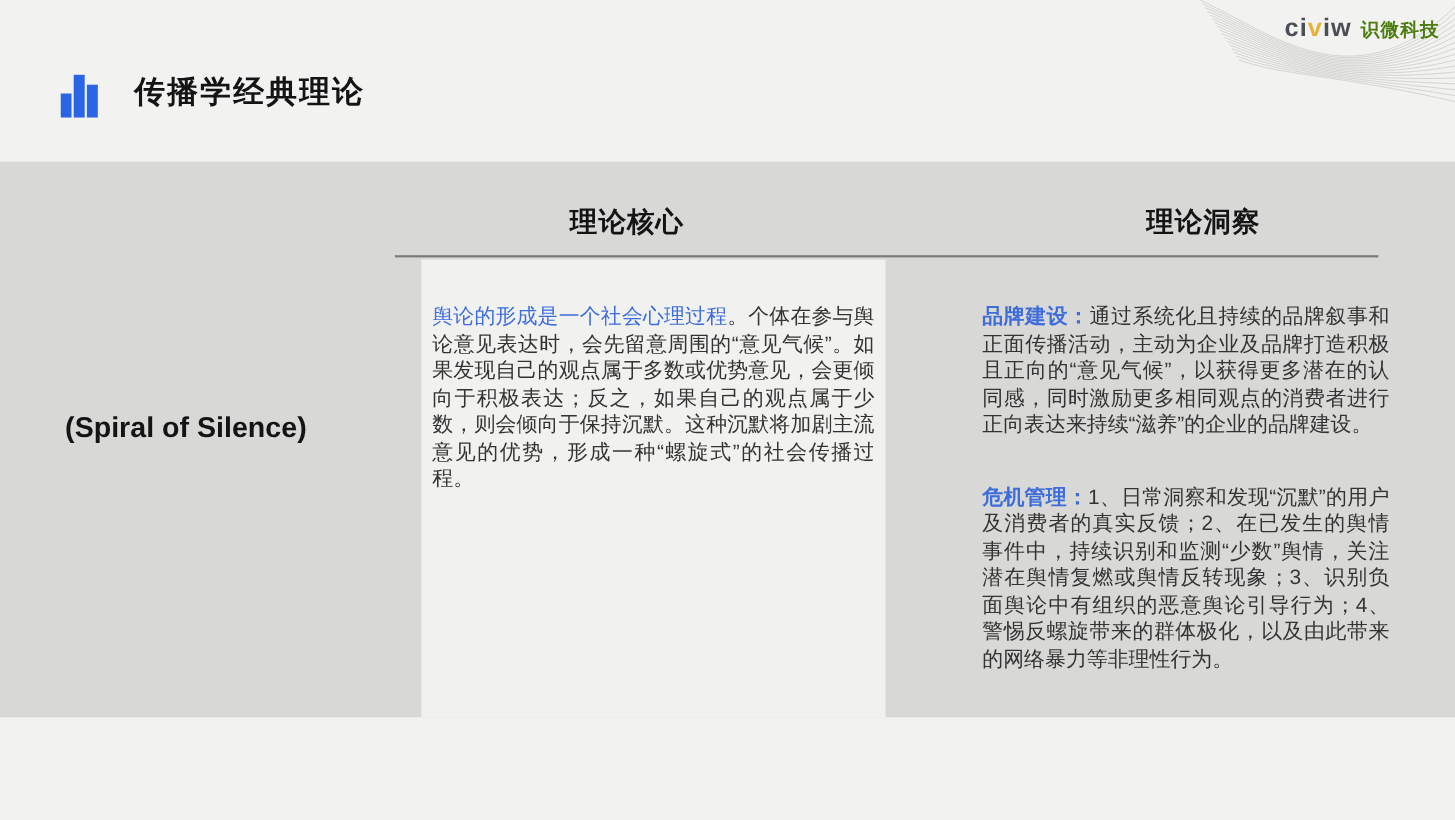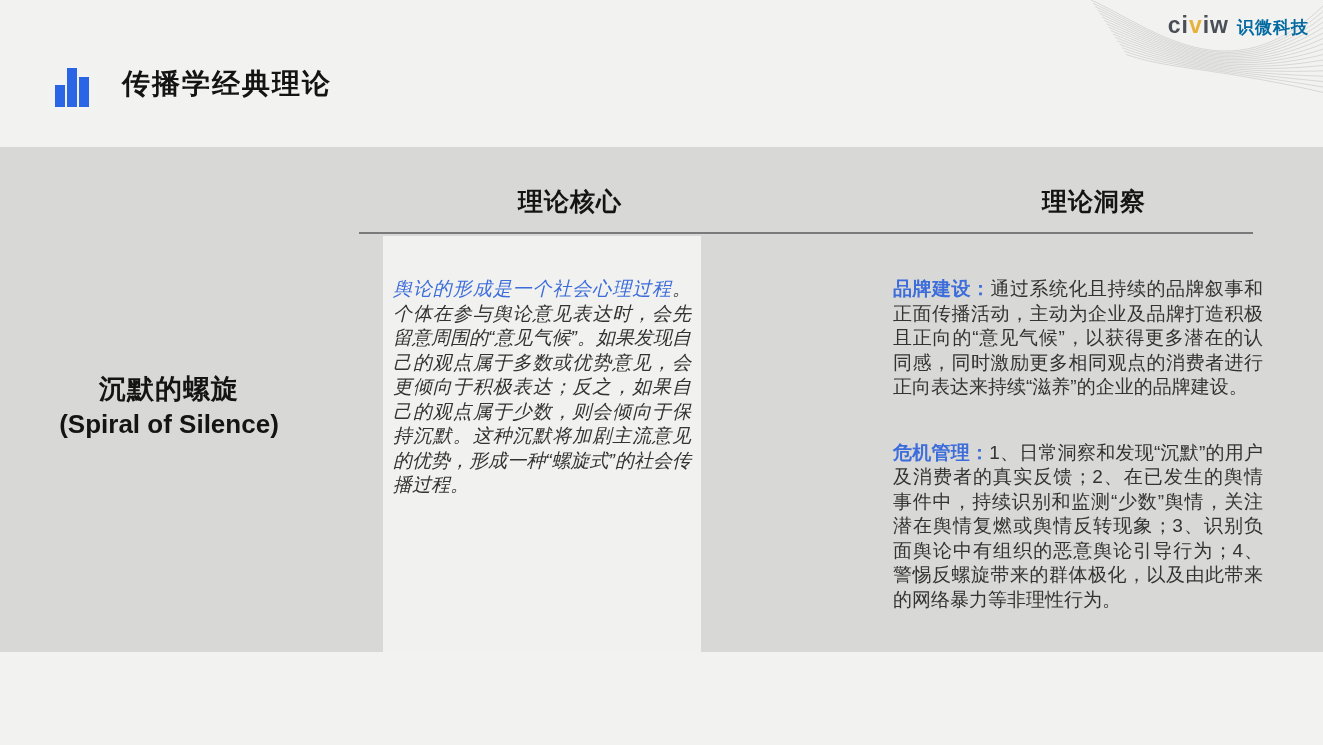--- a/index.html
+++ b/index.html
@@ -22,41 +22,41 @@
 
   
   .brand-waves { position:absolute; right:0; top:0; width:232px; height:104px; }
   .brand-waves path { fill:none; stroke:#bfbfbd; stroke-width:0.9; opacity:0.6; }
   .brand-text {
     position:absolute; right:14px; top:12px; white-space:nowrap;
     display:flex; align-items:baseline;text-align:center;
   }
   .brand-en { font-size:23px; font-weight:bold; color:#4a4e55; letter-spacing:1px; }
   .brand-en .accent { color:var(--brand-yellow,#e7b23a); }
-  .brand-cn { font-size:17px; font-weight:bold; color:#0369a1; margin-left:8px; letter-spacing:1px; }
+  .brand-cn { font-size:17px; font-weight:bold; color:#4d7c0f; margin-left:8px; letter-spacing:1px; }
 
   
   .gray-band { position:absolute; left:0; top:147px; width:1323px; height:505px; background:#d8d8d6; }
 
   .col-header {
     position:absolute; top:38px; font-size:25px; font-weight:bold; color:#141414;
     text-align:center; letter-spacing:1px;
   }
   .col-header.core { left:383px; width:374px; }
   .col-header.insight { left:907px; width:374px; }
 
   .header-rule { position:absolute; left:359px; top:85px; width:894px; height:2px; background:#7a7a7a; }
 
   .row-label { position:absolute; left:4px; top:224px; width:330px; text-align:center; color:#141414; }
   .row-label .cn { font-size:27px; font-weight:bold; line-height:36px; letter-spacing:1px; }
   .row-label .en { font-size:26px; font-weight:bold; line-height:34px; }
 
   .core-box {
-    position:absolute; left:383px; top:89px; width:318px; height:416px;
-    background:#f1f1ef; padding:41px 10px 0 10px;font-style:italic;
+    position:absolute; left:383px; top:89px; width:422px; height:416px;
+    background:#f1f1ef; padding:41px 10px 0 10px;
   }
   .insight-col {
     position:absolute; left:891px; top:89px; width:372px; height:416px;
     padding:41px 0 0 2px;
   }
   .body-text { font-size:19px; line-height:24.5px; color:#333; text-align:justify; }
   .body-text p + p { margin-top:41px; }
   .blue { color:var(--accent-blue,#3c6ddb); }
   .blue-bold { color:var(--accent-blue,#3c6ddb); font-weight:bold; }
 </style>
@@ -97,21 +97,20 @@
       <span class="brand-cn">识微科技</span>
     </div>
   </div>
 
   <div class="gray-band">
     <div class="col-header insight">理论洞察</div>
     <div class="col-header core">理论核心</div>
     <div class="header-rule"></div>
 
     <div class="row-label">
-      <div class="cn">沉默的螺旋</div>
       <div class="en">(Spiral of Silence)</div>
     </div>
 
     <div class="core-box body-text">
       <p><span class="blue">舆论的形成是一个社会心理过程</span><span>。个体在参与舆论意见表达时，会先留意周围的“意见气候”。如果发现自己的观点属于多数或优势意见，会更倾向于积极表达；反之，如果自己的观点属于少数，则会倾向于保持沉默。这种沉默将加剧主流意见的优势，形成一种“螺旋式”的社会传播过程。</span></p>
     </div>
 
     <div class="insight-col body-text">
       <p><span class="blue-bold">品牌建设：</span><span>通过系统化且持续的品牌叙事和正面传播活动，主动为企业及品牌打造积极且正向的“意见气候”，以获得更多潜在的认同感，同时激励更多相同观点的消费者进行正向表达来持续“滋养”的企业的品牌建设。</span></p>
       <p><span class="blue-bold">危机管理：</span><span>1、日常洞察和发现“沉默”的用户及消费者的真实反馈；2、在已发生的舆情事件中，持续识别和监测“少数”舆情，关注潜在舆情复燃或舆情反转现象；3、识别负面舆论中有组织的恶意舆论引导行为；4、警惕反螺旋带来的群体极化，以及由此带来的网络暴力等非理性行为。</span></p>

